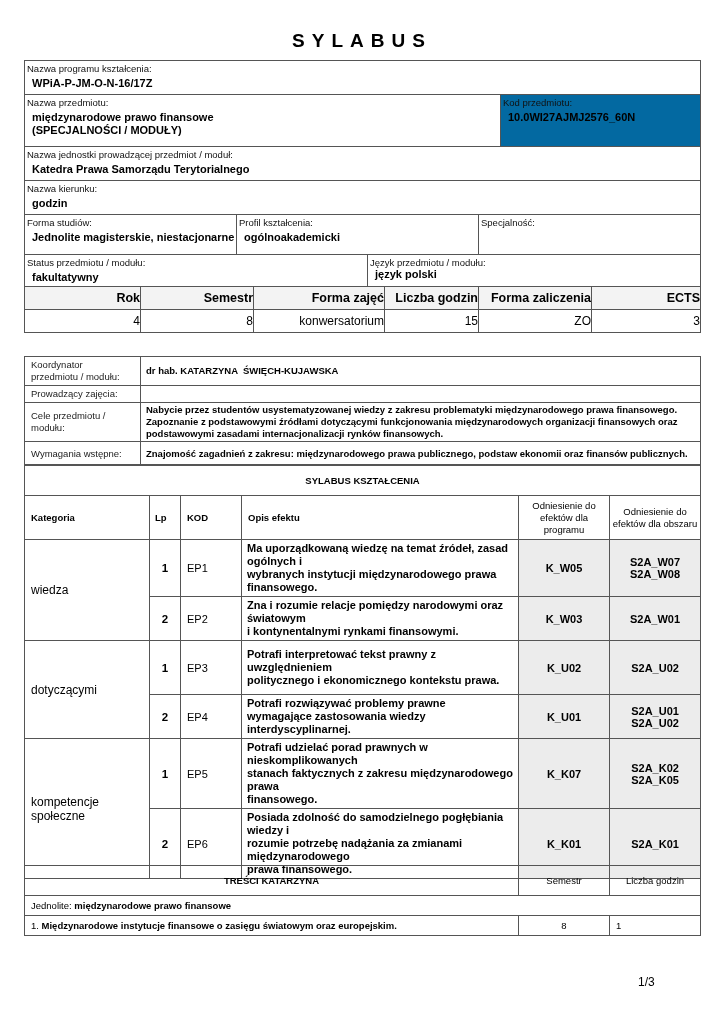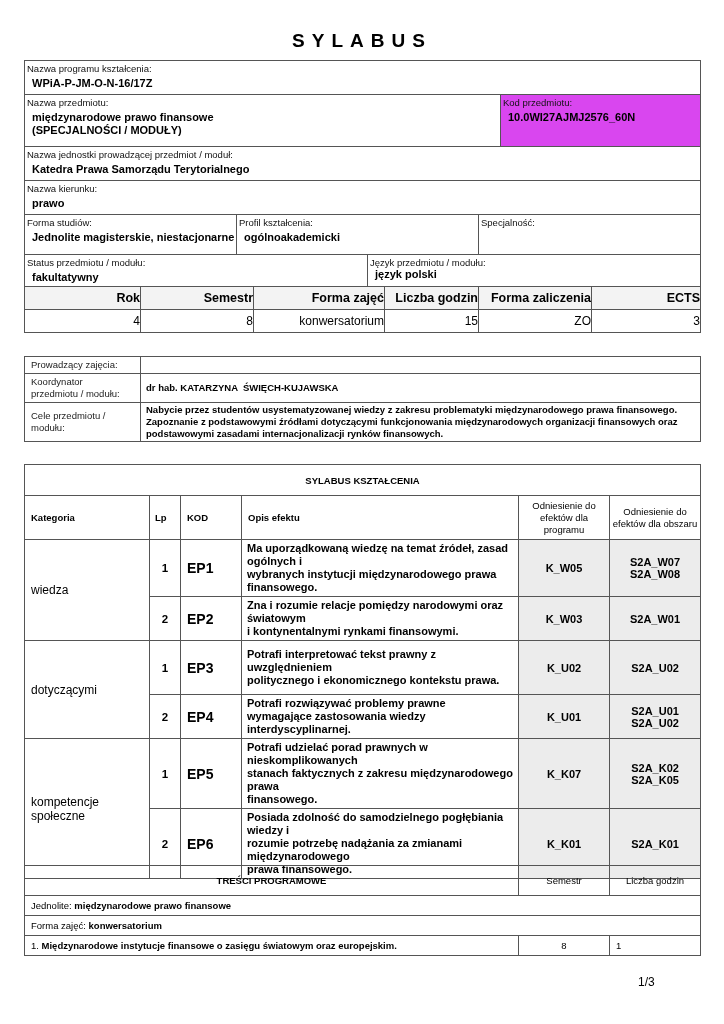--- a/index.html
+++ b/index.html
@@ -11,38 +11,38 @@
     position: absolute; left: 0; top: 30px; width: 724px; text-align: center;
     font-size: 19px; font-weight: bold; letter-spacing: 7px;
   }
   .page-num {
     position: absolute; left: 638px; top: 975px; font-size: 12px;
   }
   table { border-collapse: collapse; table-layout: fixed; padding-left: 8px; }
   td { border: 1px solid #555; vertical-align: top; padding: 0; }
   .lbl { font-size: 9.5px; padding: 2px 2px 0 2px; color: #111; }
   .val { font-size: 11px; font-weight: bold; padding: 3px 0 4px 7px; line-height: 13px; }
-  .gray { background: #d946ef; }
+  .gray { background: #0369a1; }
   .lgray { background: #f3f3f3; }
   .abs { position: absolute; left: 24px; }
 
   
   .grid td { text-align: right; vertical-align: middle; font-size: 12px; height: 22px; }
   .grid .hd { font-weight: bold; font-size: 12.5px; }
 
   
   .info td { vertical-align: middle; }
   .info .k { font-size: 9.5px; padding: 2px 6px; color: #222; line-height: 12px; }
   .info .v { font-size: 9.5px; font-weight: bold; padding: 1px 5px; line-height: 12px; }
 
   
   .ef td { vertical-align: middle; font-size: 11px; }
   .ef .cat { font-size: 12px; padding-left: 6px; margin-left: 44px; }
   .ef .lp { text-align: center; font-weight: bold; font-size: 11.5px; }
-  .ef .kod { font-weight: bold; padding-left: 6px; font-size: 14px; }
+  .ef .kod { font-weight: normal; padding-left: 6px; font-size: 11px; }
   .ef .opis { font-weight: bold; padding: 2px 5px; line-height: 13px; font-size: 11px; }
   .ef .ref { text-align: center; font-weight: bold; background: #ececec; font-size: 11px; line-height: 12px; }
   .ef .hdr { font-size: 9.5px; font-weight: bold; padding-left: 6px; }
   .ef .hdr2 { font-size: 9.5px; text-align: center; line-height: 12px; }
   .ef .sec { text-align: center; font-weight: bold; font-size: 9.5px; height: 30px; }
 
   .tr td { vertical-align: middle; font-size: 9.5px; }
   .tr .l { padding-left: 6px; }
   .tr .c { text-align: center; }
 </style>
@@ -81,21 +81,21 @@
   </tr>
   <tr style="height:34px">
     <td colspan="5">
       <div class="lbl">Nazwa jednostki prowadzącej przedmiot / moduł:</div>
       <div class="val">Katedra Prawa Samorządu Terytorialnego</div>
     </td>
   </tr>
   <tr style="height:32px">
     <td colspan="5">
       <div class="lbl">Nazwa kierunku:</div>
-      <div class="val">prawo</div>
+      <div class="val">godzin</div>
     </td>
   </tr>
   <tr style="height:40px">
     <td>
       <div class="lbl">Forma studiów:</div>
       <div class="val">Jednolite magisterskie, niestacjonarne</div>
     </td>
     <td colspan="2">
       <div class="lbl">Profil kształcenia:</div>
       <div class="val">ogólnoakademicki</div>
@@ -146,37 +146,41 @@
   </tr>
 </tbody>
   </table>
 
 <table class="abs info" style="top:356px; width:676px;">
   <colgroup>
       <col style="width:116px">
       <col style="width:560px">
     </colgroup>
   <tbody>
-      <tr style="height:17px">
-    <td class="k">Prowadzący zajęcia:</td>
-    <td class="v"></td>
-  </tr>
-  <tr style="height:29px">
+      <tr style="height:29px">
     <td class="k">
       <div>Koordynator</div>
       <div>przedmiotu / modułu:</div>
     </td>
     <td class="v" style="white-space:pre;">dr hab. KATARZYNA  ŚWIĘCH-KUJAWSKA</td>
+  </tr>
+  <tr style="height:17px">
+    <td class="k">Prowadzący zajęcia:</td>
+    <td class="v"></td>
   </tr>
   <tr style="height:38px">
     <td class="k">
       <div>Cele przedmiotu /</div>
       <div>modułu:</div>
     </td>
     <td class="v">Nabycie przez studentów usystematyzowanej wiedzy z zakresu problematyki międzynarodowego prawa finansowego. Zapoznanie z podstawowymi źródłami dotyczącymi funkcjonowania międzynarodowych organizacji finansowych oraz podstawowymi zasadami internacjonalizacji rynków finansowych.</td>
+  </tr>
+  <tr style="height:24px">
+    <td class="k">Wymagania wstępne:</td>
+    <td class="v">Znajomość zagadnień z zakresu: międzynarodowego prawa publicznego, podstaw ekonomii oraz finansów publicznych.</td>
   </tr>
 </tbody>
   </table>
 
 <table class="abs ef" style="top:464px; width:676px;">
   <colgroup>
     <col style="width:125px">
       <col style="width:31px">
       <col style="width:61px">
       <col style="width:277px">
@@ -250,29 +254,26 @@
   </table>
 
 <table class="abs tr" style="top:865px; width:676px;">
   <colgroup>
       <col style="width:494px">
       <col style="width:91px">
       <col style="width:91px">
     </colgroup>
   <tbody>
       <tr style="height:30px">
-    <td class="c" style="font-weight:bold">TREŚCI PROGRAMOWE</td>
+    <td class="c" style="font-weight:bold">TREŚCI KATARZYNA</td>
     <td class="c">Semestr</td>
     <td class="c">Liczba godzin</td>
   </tr>
   <tr style="height:20px">
     <td class="l" colspan="3"><span style="white-space:pre">Jednolite: </span><b>międzynarodowe prawo finansowe</b></td>
-  </tr>
-  <tr style="height:20px">
-    <td class="l" colspan="3"><span style="white-space:pre">Forma zajęć: </span><b>konwersatorium</b></td>
   </tr>
   <tr style="height:20px">
     <td class="l"><span style="white-space:pre">1. </span><b>Międzynarodowe instytucje finansowe o zasięgu światowym oraz europejskim.</b></td>
     <td class="c">8</td>
     <td class="l">1</td>
   </tr>
 </tbody>
   </table>
 
 <div class="page-num">1/3</div>

